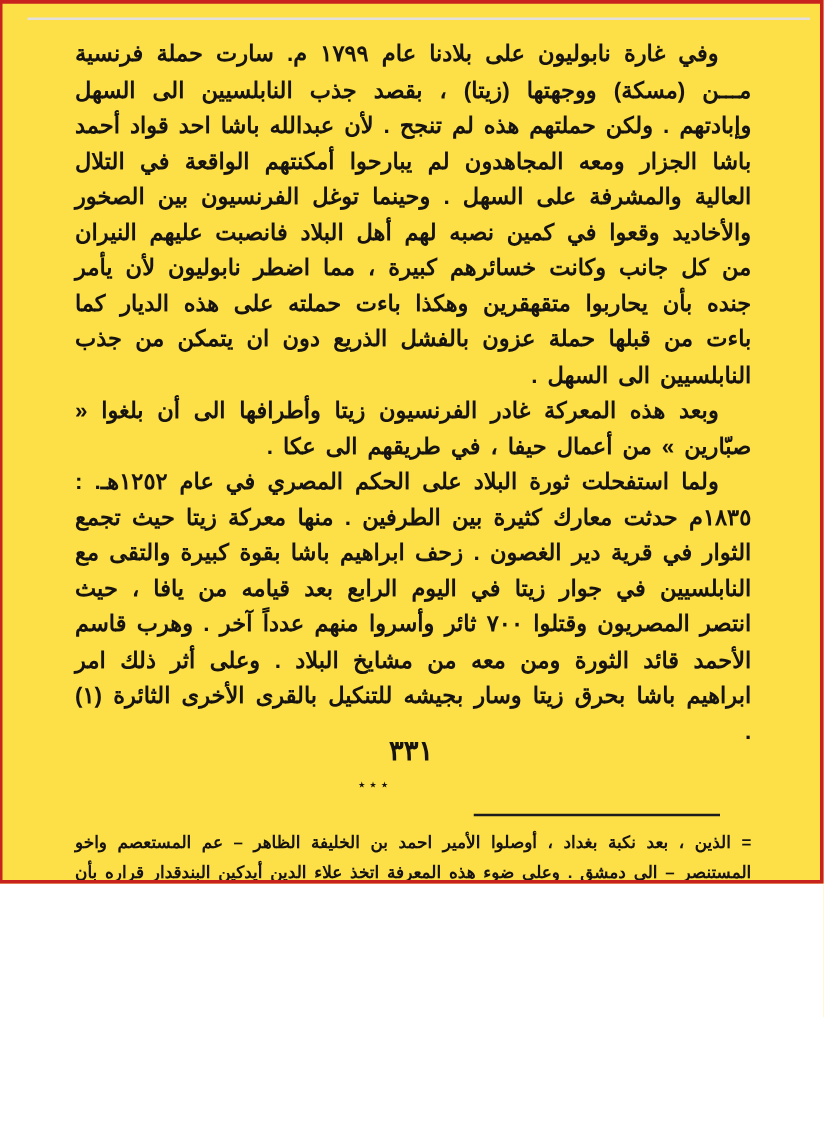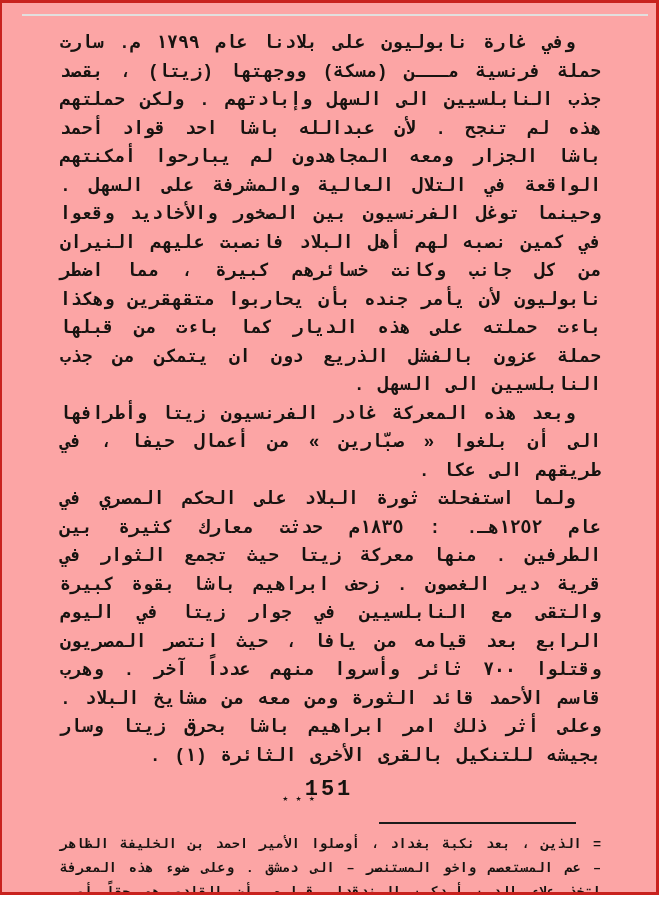--- a/index.html
+++ b/index.html
@@ -3,29 +3,29 @@
 <meta charset="utf-8">
 <style>
   html, body {
     margin: 0;
     padding: 0;
     background: #ffffff;
   }
   .page {
     position: relative;
     width: 659px;
-    height: 895px;
+    height: 707px;
     box-sizing: border-box;
-    background: #fca5a5;
+    background: #fde047;
     border-top: 3px solid #c8221e;
     border-left: 2px solid #c8221e;
     border-right: 3px solid #c8221e;
     border-bottom: 3px solid #c8221e;
     padding: 26px 55px 0 58px;
-    font-family: Liberation Mono, monospace;
+    font-family: Liberation Sans, sans-serif;
     color: #171310;
     overflow: hidden;
   }
   .scan-artifact {
     position: absolute;
     top: 11px;
     left: 20px;
     right: 8px;
     height: 2px;
     background: #e2dfde;
@@ -93,15 +93,15 @@
 
   <div class="stars">٭ ٭ ٭</div>
 
   <div class="fn-rule"></div>
 
   <div class="footnotes">
     <p>= الذين ، بعد نكبة بغداد ، أوصلوا الأمير احمد بن الخليفة الظاهر – عم المستعصم واخو المستنصر – الى دمشق . وعلى ضوء هذه المعرفة اتخذ علاء الدين أيدكين البندقدار قراره بأن القادم هو حقاً أمير عباسي الذي بويع فيما بعد ، بمصر ، بالخلافة وسمي ( أمير المؤمنين المستنصر بالله أبو القاسم احمد بن الأمام الظاهر ) . – راجع ما كتبناه عن البندقدار هذا في بحثنا عن باقة الشرقية ) .</p>
 
   </div>
 
-  <div class="page-number">151</div>
+  <div class="page-number">٣٣١</div>
 
 </div>
 
 </body></html>

